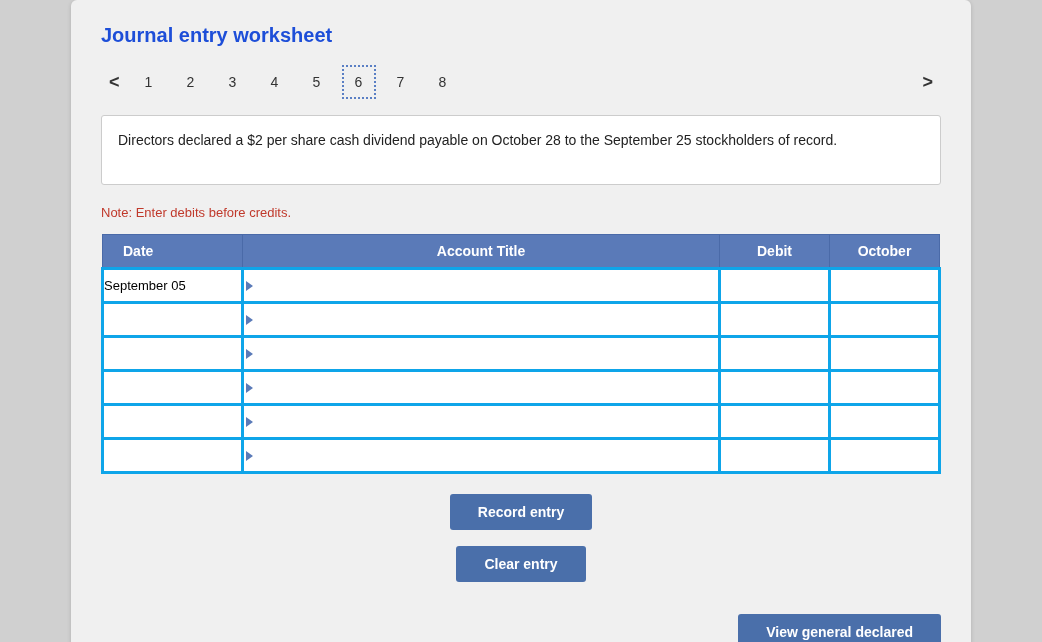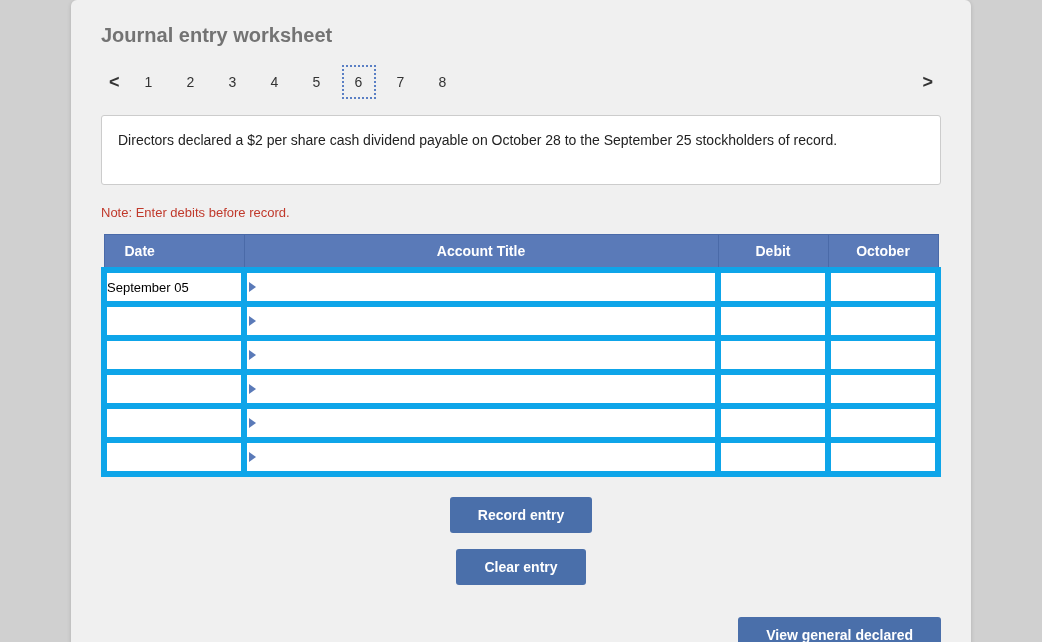--- a/index.html
+++ b/index.html
@@ -17,21 +17,21 @@
       background: #f0f0f0;
       border-radius: 6px;
       padding: 24px 30px 28px 30px;
       width: 900px;
       box-shadow: 0 1px 4px rgba(0,0,0,0.15);
     }
     .title {
       font-size: 20px;
       font-weight: bold;
       margin-bottom: 18px;
-      color: #737373;
+      color: #1d4ed8;
     }
     .pagination {
       display: flex;
       align-items: center;
       gap: 0;
       margin-bottom: 16px;
     }
     .page-nav {
       background: none;
       border: none;
@@ -100,21 +100,21 @@
       margin-left: 10px;
     }
     .journal-table thead tr th.th-credit {
       width: 110px;
       text-align: center;
     }
     .journal-table tbody tr {
       height: 34px;
     }
     .journal-table tbody tr td {
-      border: 6px solid #0ea5e9;
+      border: 3px solid #0ea5e9;
       padding: 4px 0;
       background: #fff;
     }
     .journal-table tbody tr td.td-date {
       width: 140px;
       font-size: 13px;
     }
     .journal-table tbody tr td.td-account {
       position: relative;
     }
@@ -179,21 +179,21 @@
       <button class="page-num">3</button>
       <button class="page-num">4</button>
       <button class="page-num">5</button>
       <button class="page-num active">6</button>
       <button class="page-num">7</button>
       <button class="page-num">8</button>
       <button class="page-nav" style="margin-left: auto;">&gt;</button>
     </div>
 
   <div class="description-box">Directors declared a $2 per share cash dividend payable on October 28 to the September 25 stockholders of record.</div>
-  <div class="note">Note: Enter debits before record.</div>
+  <div class="note">Note: Enter debits before credits.</div>
 
   <table class="journal-table">
     <thead>
       <tr>
         <th class="th-date">Date</th>
         <th class="th-account">Account Title</th>
         <th class="th-debit">Debit</th>
         <th class="th-credit">October</th>
       </tr>
     </thead>

